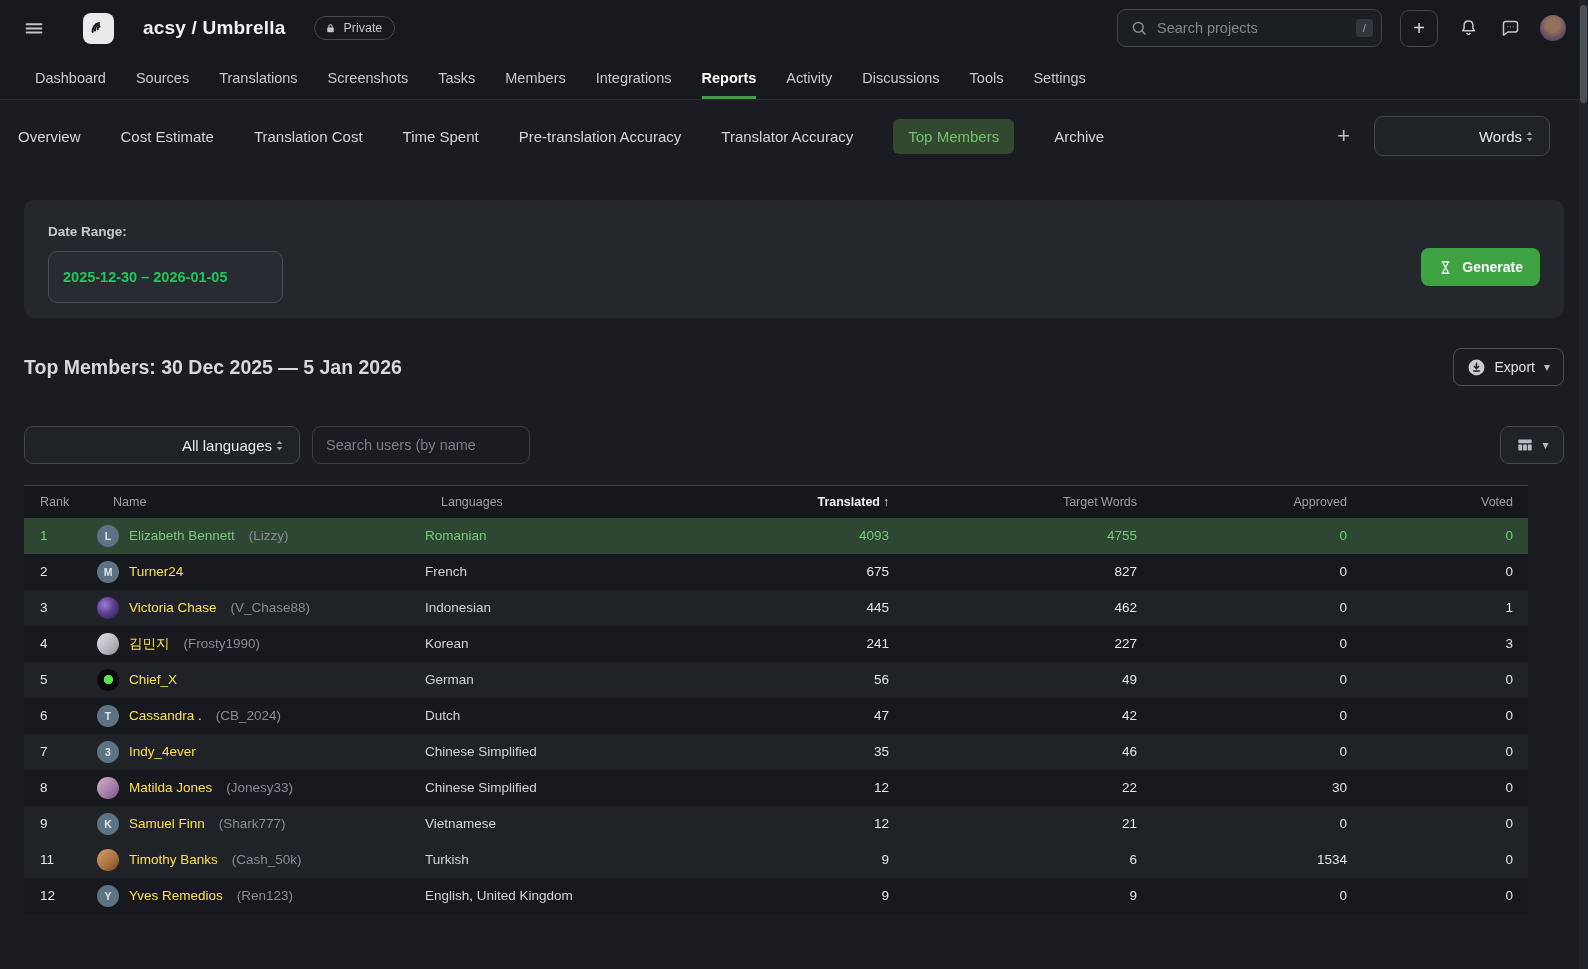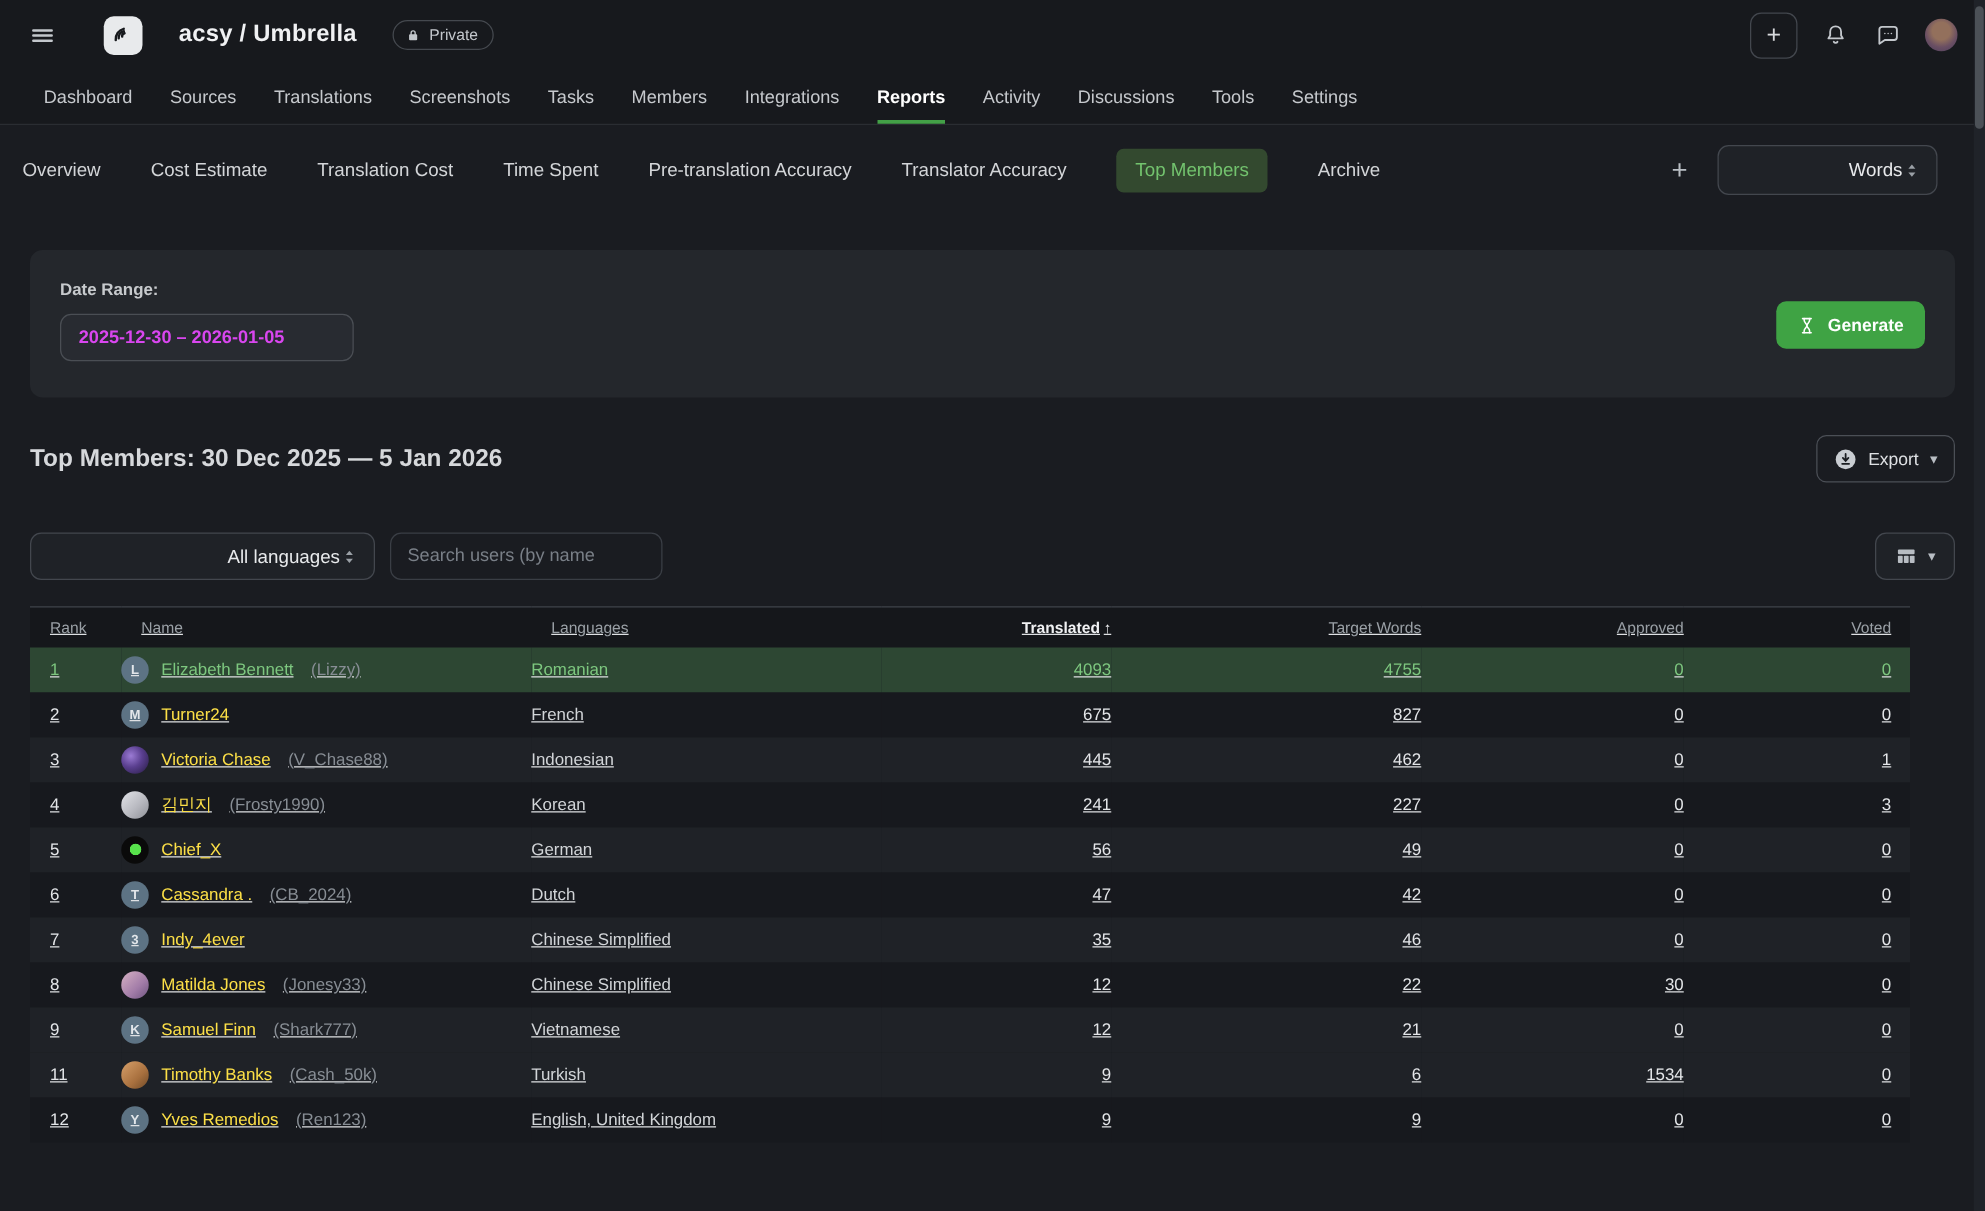--- a/index.html
+++ b/index.html
@@ -37,38 +37,38 @@
   .subnav-right { margin-left:auto; display:flex; align-items:center; gap:24px; }
   .subnav-add { font-size:22px; color:#b9bec4; cursor:pointer; line-height:1; }
   .select-box { height:40px; border:1px solid #43474e; border-radius:9px; background:#1f2227; display:flex; align-items:center; justify-content:flex-end; padding:0 12px 0 14px; cursor:pointer; }
   .select-box .val { font-size:15px; color:#e8eaec; }
   .unit-select { width:176px; }
 
   
   .gen-panel { margin:28px 24px 0; height:118px; background:#24272c; border-radius:10px; padding:24px 24px 0 24px; }
   .gen-label { font-size:13.5px; font-weight:700; color:#c7cacd; margin-bottom:12px; }
   .gen-row { display:flex; align-items:center; }
-  .date-input { width:235px; height:38px; background:#282b31; border:1px solid #4a4e54; border-radius:9px; color:#d946ef; font-size:14.5px; font-weight:700; padding:0 14px; font-family:inherit; outline:none; }
+  .date-input { width:235px; height:52px; background:#282b31; border:1px solid #4a4e54; border-radius:9px; color:#22c55e; font-size:14.5px; font-weight:700; padding:0 14px; font-family:inherit; outline:none; }
   .btn-generate { margin-left:auto; height:38px; background:#3fa344; border:none; border-radius:8px; color:#fff; font-size:14px; font-weight:700; font-family:inherit; display:flex; align-items:center; gap:9px; padding:0 17px; cursor:pointer; position:relative; top:-10px; }
 
   
   .report-head { margin:30px 24px 0; display:flex; align-items:center; }
   .report-title { font-size:19.5px; font-weight:600; color:#d6d8db; }
   .btn-export { margin-left:auto; height:38px; border:1px solid #4b4f56; border-radius:8px; background:transparent; color:#dfe1e4; font-size:14px; font-family:inherit; display:flex; align-items:center; gap:9px; padding:0 13px; cursor:pointer; }
   .caret { color:#b8bdc3; font-size:12px; }
 
   
   .filters { margin:40px 24px 0; display:flex; align-items:center; }
   .lang-select { width:276px; height:38px; }
   .user-search { width:218px; height:38px; border:1px solid #3a3e45; border-radius:9px; background:transparent; margin-left:12px; padding:0 13px; color:#d7d9dc; font-size:14.5px; font-family:inherit; outline:none; }
   .user-search::placeholder { color:#797f87; }
   .btn-columns { margin-left:auto; width:64px; height:38px; border:1px solid #43474e; border-radius:9px; background:#1f2227; display:flex; align-items:center; justify-content:center; gap:7px; cursor:pointer; }
 
   
-  .members-table { margin:21px 24px 0; width:1504px; border-collapse:collapse; table-layout:fixed; border-top:1px solid #3f434a;text-decoration:underline; }
+  .members-table { margin:21px 24px 0; width:1504px; border-collapse:collapse; table-layout:fixed; border-top:1px solid #3f434a; }
   .members-table col.c-rank{width:73px} .members-table col.c-name{width:328px}
   .members-table col.c-lang{width:280px} .members-table col.c-tr{width:184px}
   .members-table col.c-tw{width:248px} .members-table col.c-ap{width:210px} .members-table col.c-vo{width:181px}
   .members-table thead tr { height:32px; background:#15171b; }
   .members-table th { font-size:12.5px; font-weight:400; color:#9aa0a6; text-align:left; padding-left:16px; }
   .members-table th.num, .members-table td.num { text-align:right; padding-left:0; }
   .members-table th.sorted { color:#f0f1f3; font-weight:700; }
   .sort-arrow { color:#f0f1f3; font-size:12px; margin-left:3px; }
   .members-table td.num-voted, .members-table th.num-voted { padding-right:15px; }
   .members-table tbody tr { height:36px; cursor:pointer; }
@@ -113,20 +113,30 @@
   <div class="project-title">acsy / Umbrella</div>
   <div class="badge-private">
     <span>
       <svg width="13" height="13" viewBox="0 0 24 24" fill="#c3c7cc">
           <path d="M8 10V8a4 4 0 0 1 8 0v2h.5A1.5 1.5 0 0 1 18 11.5v6A1.5 1.5 0 0 1 16.5 19h-9A1.5 1.5 0 0 1 6 17.5v-6A1.5 1.5 0 0 1 7.5 10H8zm2 0h4V8a2 2 0 0 0-4 0v2z"></path>
         </svg>
     </span>
     <span>Private</span>
   </div>
   <div class="topbar-right">
+    <div class="search-box">
+      <span>
+        <svg width="18" height="18" viewBox="0 0 24 24" fill="none" stroke="#8a9097" stroke-width="2" stroke-linecap="round">
+            <circle cx="11" cy="11" r="6.5"></circle>
+            <path d="M15.8 15.8L20 20"></path>
+          </svg>
+      </span>
+      <input placeholder="Search projects" style="">
+      <span class="kbd-slash">/</span>
+    </div>
     <button class="btn-plus">+</button>
     <div class="icon-btn">
       <svg width="21" height="21" viewBox="0 0 24 24" fill="none" stroke="#c3c7cc" stroke-width="1.7" stroke-linecap="round" stroke-linejoin="round">
           <path d="M12 3.5c-3 0-5 2.2-5 5v3.3l-1.6 2.7h13.2L17 11.8V8.5c0-2.8-2-5-5-5z"></path>
           <path d="M10.3 17.6a1.9 1.9 0 0 0 3.4 0"></path>
         </svg>
     </div>
     <div class="icon-btn">
       <svg width="21" height="21" viewBox="0 0 24 24" fill="none" stroke="#c3c7cc" stroke-width="1.7" stroke-linejoin="round">
           <path d="M4 6.5A2.5 2.5 0 0 1 6.5 4h11A2.5 2.5 0 0 1 20 6.5v7a2.5 2.5 0 0 1-2.5 2.5H9l-5 3.5z"></path>

